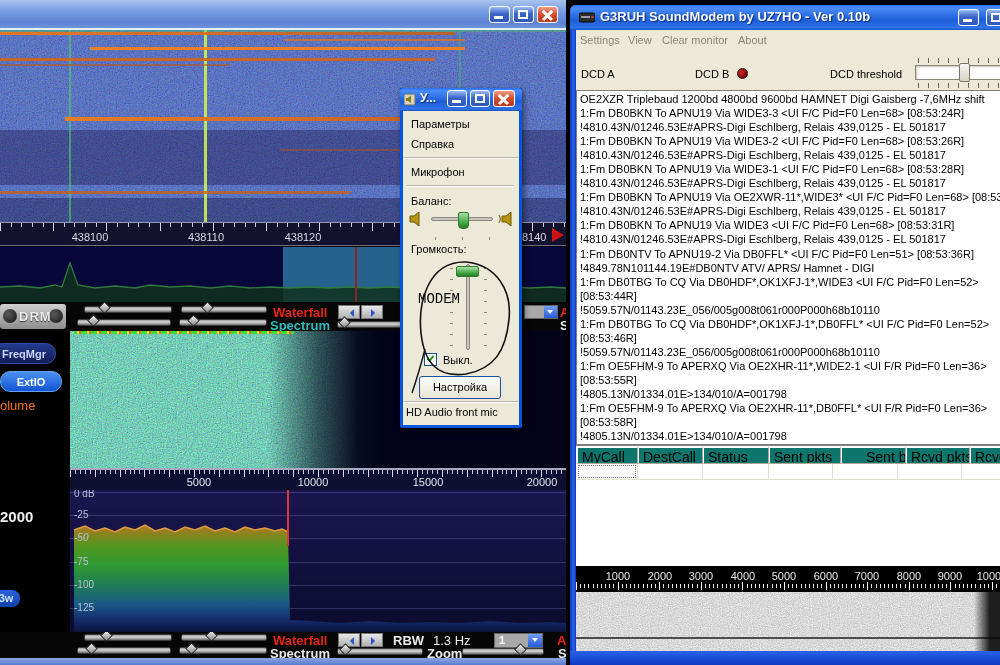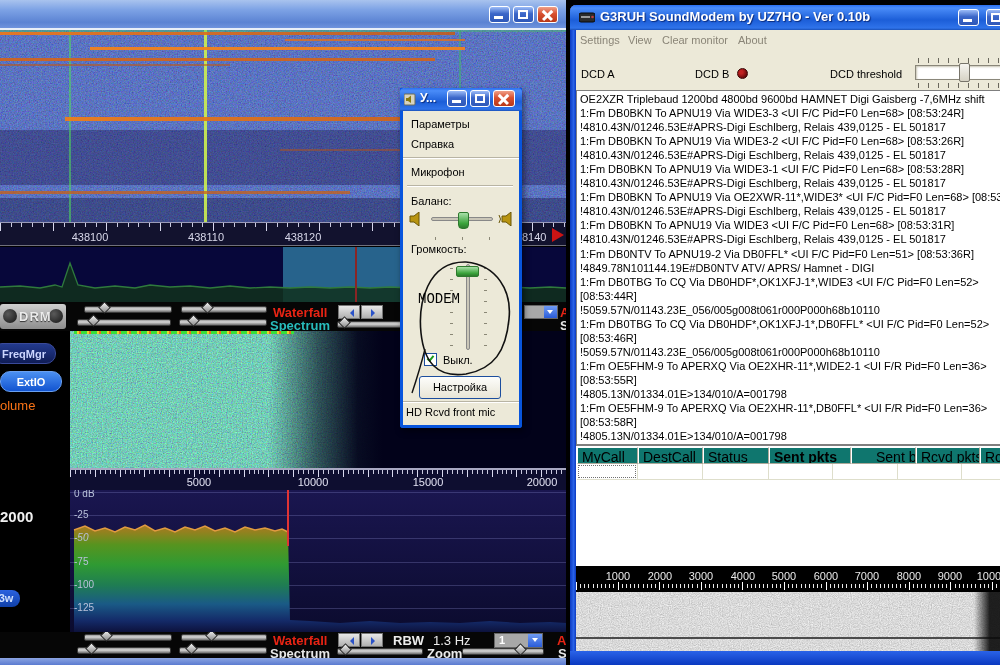--- a/index.html
+++ b/index.html
@@ -309,21 +309,21 @@
 1:Fm OE5FHM-9 To APERXQ Via OE2XHR-11*,DB0FFL* &lt;UI F/R Pid=F0 Len=36&gt;
 [08:53:58R]
 !4805.13N/01334.01E&gt;134/010/A=001798</div>
     </div>
 
     <div class="abs" style="left:6px;top:440px;width:424px;height:121px;background:#fff;border-top:1px solid #7f7f7f;overflow:hidden;">
       <div style="display:flex;position:absolute;left:1px;top:1px;">
         <div class="thc" style="width:61px;">MyCall</div>
         <div class="thc" style="width:65px;">DestCall</div>
         <div class="thc" style="width:66px;">Status</div>
-        <div class="thc" style="width:82px;font-weight:bold;">Sent pkts</div>
+        <div class="thc" style="width:72px;">Sent pkts</div>
         <div class="thc" style="width:65px;padding-left:24px;">Sent bytes</div>
         <div class="thc" style="width:64px;">Rcvd pkts</div>
         <div class="thc" style="width:110px;">Rcvd bytes</div>
       </div>
       <div style="display:flex;position:absolute;left:1px;top:18px;">
         <div class="tdc" style="width:61px;">
             <div style="position:absolute;inset:1px;border:1px dotted #707070;"></div>
           </div>
         <div class="tdc" style="width:65px;"></div>
         <div class="tdc" style="width:66px;"></div>
@@ -407,21 +407,21 @@
 
       <div class="abs" style="left:21px;top:242px;width:13px;height:13px;background:#fff;border:1px solid #1c4e9e;">
         <span style="position:absolute;left:2px;top:2px;width:7px;height:4px;border-left:2px solid #1a9a1a;border-bottom:2px solid #1a9a1a;transform:rotate(-50deg);"></span>
       </div>
       <span class="abs" style="left:40px;top:243px;">Выкл.</span>
 
       <div class="abs" style="left:16px;top:265px;width:82px;height:23px;background:linear-gradient(180deg,#fdfdfb,#e8e5d6);border:1px solid #1c4e9e;border-radius:3px;text-align:center;line-height:21px;">
         <span>Настройка</span></div>
 
       <div class="abs" style="left:0;top:290px;width:116px;height:21px;background:#ece9d8;border-top:1px solid #b8b4a4;box-shadow:inset 0 1px 0 #fff;">
-        <span style="position:absolute;left:3px;top:4px;white-space:nowrap;">HD Rcvd front mic</span>
+        <span style="position:absolute;left:3px;top:4px;white-space:nowrap;">HD Audio front mic</span>
       </div>
     </div>
   </div>
 
   <svg class="abs" width="135" height="165" style="left:398px;top:245px;pointer-events:none;">
     <path d="M 68 17 C 99 20, 114 46, 111 74 C 108 106, 96 124, 68 129 C 38 133, 26 116, 23 88 C 20 59, 29 16, 68 17" fill="none" stroke="#111" stroke-width="1.6"></path>
     <path d="M 27 104 C 22 124, 18 136, 14 148" fill="none" stroke="#111" stroke-width="1.4"></path>
     <text x="20" y="58" font-family="Liberation Mono, monospace" font-size="14" fill="#000">MODEM</text>
   </svg>
 

